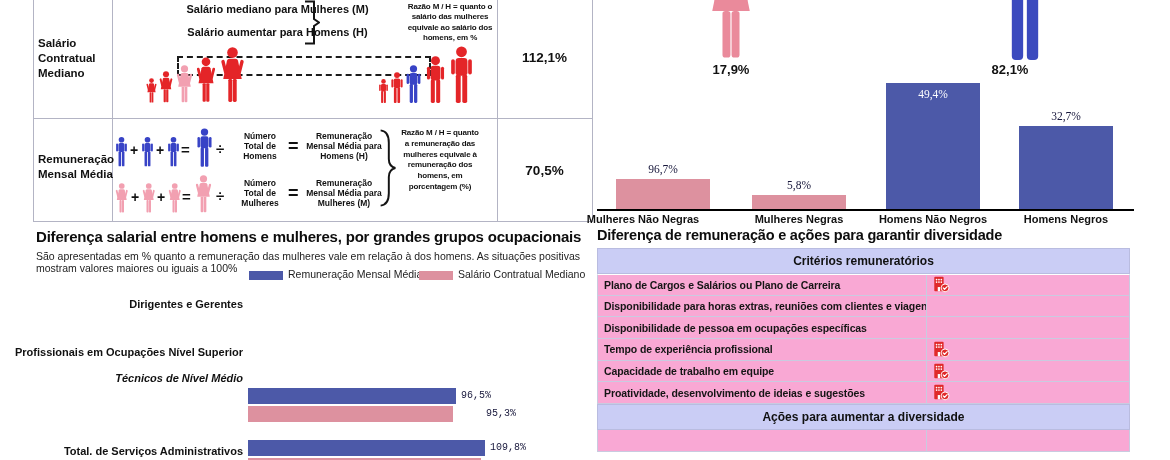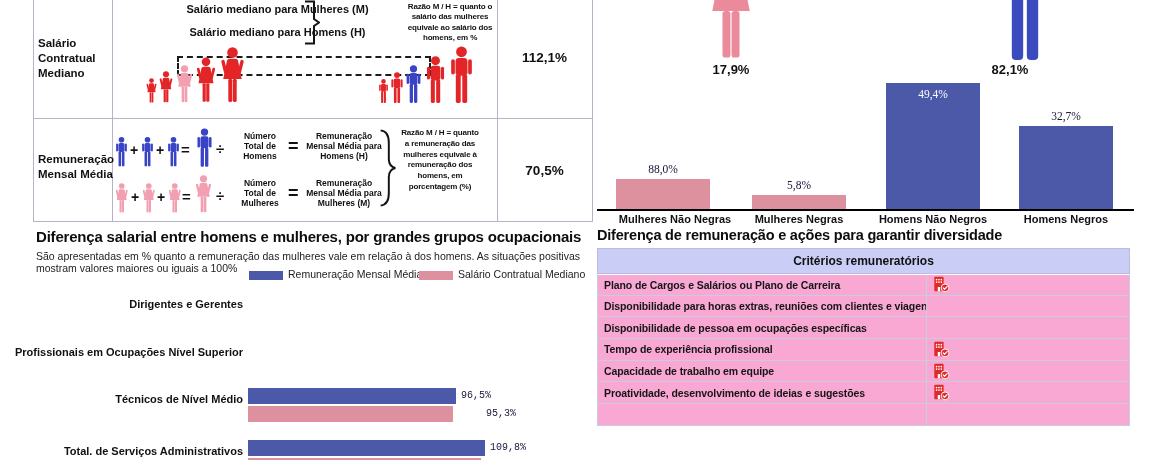--- a/index.html
+++ b/index.html
@@ -119,21 +119,21 @@
   <div class="tline" style="left:33px; top:118px; width:560px; height:1px;"></div>
   <div class="tline" style="left:33px; top:221px; width:560px; height:1px;"></div>
 
   <div class="rowlabel" style="top:36px; width:70px;">Salário Contratual Mediano</div>
   <div class="rowlabel" style="top:152px; width:76px;">Remuneração Mensal Média</div>
 
   <div class="cell-val" style="top:50px;">112,1%</div>
   <div class="cell-val" style="top:163px;">70,5%</div>
 
   <div class="medline" style="top:3px;">Salário mediano para Mulheres (M)</div>
-  <div class="medline" style="top:26px;">Salário mediano para Homens (H)</div>
+  <div class="medline" style="top:26px;">Salário aumentar para Homens (H)</div>
 
   <svg class="abs" style="left:304px; top:0;" width="16" height="45" viewBox="0 0 16 45">
     <path d="M1 1.5 H10 V19 L15 22.5 L10 26 V43.5 H1" fill="none" stroke="#141414" stroke-width="2"></path>
   </svg>
 
   <div class="note1 pre">Razão M / H = quanto o
 salário das mulheres
 equivale ao salário dos
 homens, em %</div>
 
@@ -234,22 +234,22 @@
     </svg>
   <div class="pct" style="left:703px; top:62px;">17,9%</div>
 
   <svg class="person" style="left:996px; top:-72px; fill:#3b4abe;" width="58" height="132">
       <use href="#p-man"></use>
     </svg>
   <div class="pct" style="left:982px; top:62px;">82,1%</div>
 
   <div id="race-chart" class="abs" style="left:0; top:0; width:1170px; height:460px;">
       <div class="rbar" style="left: 616px; top: 179px; width: 94px; height: 31px; background: rgb(221, 145, 159);"></div>
-      <div class="rval" style="left: 633px; width: 60px; top: 163px;">88,0%</div>
-      <div class="rcat" style="left: 600px; top: 213px; width: 150px;">Mulheres Não Negras</div>
+      <div class="rval" style="left: 633px; width: 60px; top: 163px;">96,7%</div>
+      <div class="rcat" style="left: 568px; top: 213px; width: 150px;">Mulheres Não Negras</div>
       <div class="rbar" style="left: 752px; top: 195px; width: 94px; height: 15px; background: rgb(221, 145, 159);"></div>
       <div class="rval" style="left: 769px; width: 60px; top: 179px;">5,8%</div>
       <div class="rcat" style="left: 724px; top: 213px; width: 150px;">Mulheres Negras</div>
       <div class="rbar" style="left: 886px; top: 83px; width: 94px; height: 127px; background: rgb(76, 89, 168);"></div>
       <div class="rval" style="left: 903px; width: 60px; top: 88px; color: rgb(255, 255, 255);">49,4%</div>
       <div class="rcat" style="left: 858px; top: 213px; width: 150px;">Homens Não Negros</div>
       <div class="rbar" style="left: 1019px; top: 126px; width: 94px; height: 84px; background: rgb(76, 89, 168);"></div>
       <div class="rval" style="left: 1036px; width: 60px; top: 110px;">32,7%</div>
       <div class="rcat" style="left: 991px; top: 213px; width: 150px;">Homens Negros</div>
     </div>
@@ -260,21 +260,21 @@
   <div class="subtl" style="top:262px;">mostram valores maiores ou iguais a 100%</div>
 
   <div class="lg-swatch" style="left:249px; top:271px; background:#4c59a8;"></div>
   <div class="lg-label" style="left:288px; top:268px;">Remuneração Mensal Média</div>
   <div class="lg-swatch" style="left:419px; top:271px; background:#dd919f;"></div>
   <div class="lg-label" style="left:458px; top:268px;">Salário Contratual Mediano</div>
 
   <div id="occ-chart" class="abs" style="left:0; top:0; width:597px; height:460px;">
       <div class="ocat" style="top: 298px;">Dirigentes e Gerentes</div>
       <div class="ocat" style="top: 346px;">Profissionais em Ocupações Nível Superior</div>
-      <div class="ocat" style="top: 393px;">Técnicos de Nível Médio</div>
+      <div class="ocat" style="top: 372px; font-style: italic;">Técnicos de Nível Médio</div>
       <div class="obar" style="left: 248px; top: 388px; width: 208px; height: 16px; background: rgb(76, 89, 168);"></div>
       <div class="oval" style="left: 461px; top: 390px;">96,5%</div>
       <div class="obar" style="left: 248px; top: 406px; width: 205px; height: 16px; background: rgb(221, 145, 159);"></div>
       <div class="oval" style="left: 458px; top: 408px; margin-left: 28px;">95,3%</div>
       <div class="ocat" style="top: 445px;">Total. de Serviços Administrativos</div>
       <div class="obar" style="left: 248px; top: 440px; width: 237px; height: 16px; background: rgb(76, 89, 168);"></div>
       <div class="oval" style="left: 490px; top: 442px;">109,8%</div>
       <div class="obar" style="left: 248px; top: 458px; width: 233px; height: 16px; background: rgb(221, 145, 159);"></div>
     </div>
 
@@ -325,20 +325,21 @@
     </div>
     <div class="cr-row">
       <div class="cr-label">Proatividade, desenvolvimento de ideias e sugestões</div>
       <div class="cr-icon">
         <svg width="17" height="17">
             <use href="#icn-bcheck"></use>
           </svg>
       </div>
     </div>
 
+    <div class="cr-head">Ações para aumentar a diversidade</div>
 
     <div class="cr-row" style="height:22px;">
       <div class="cr-label"></div>
       <div class="cr-icon"></div>
     </div>
   </div>
 
 </div>
 
 </body></html>

